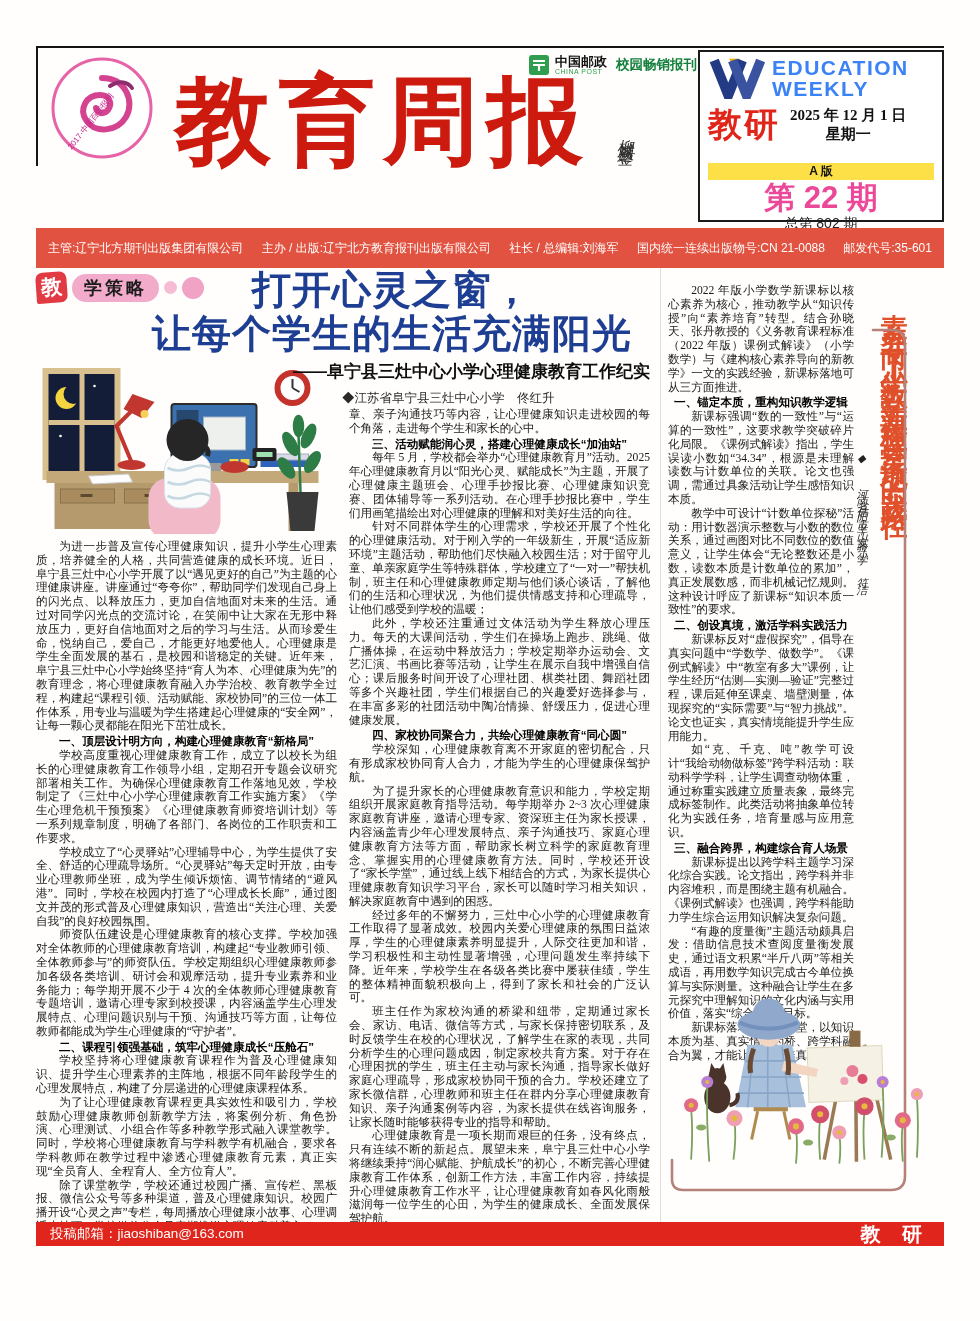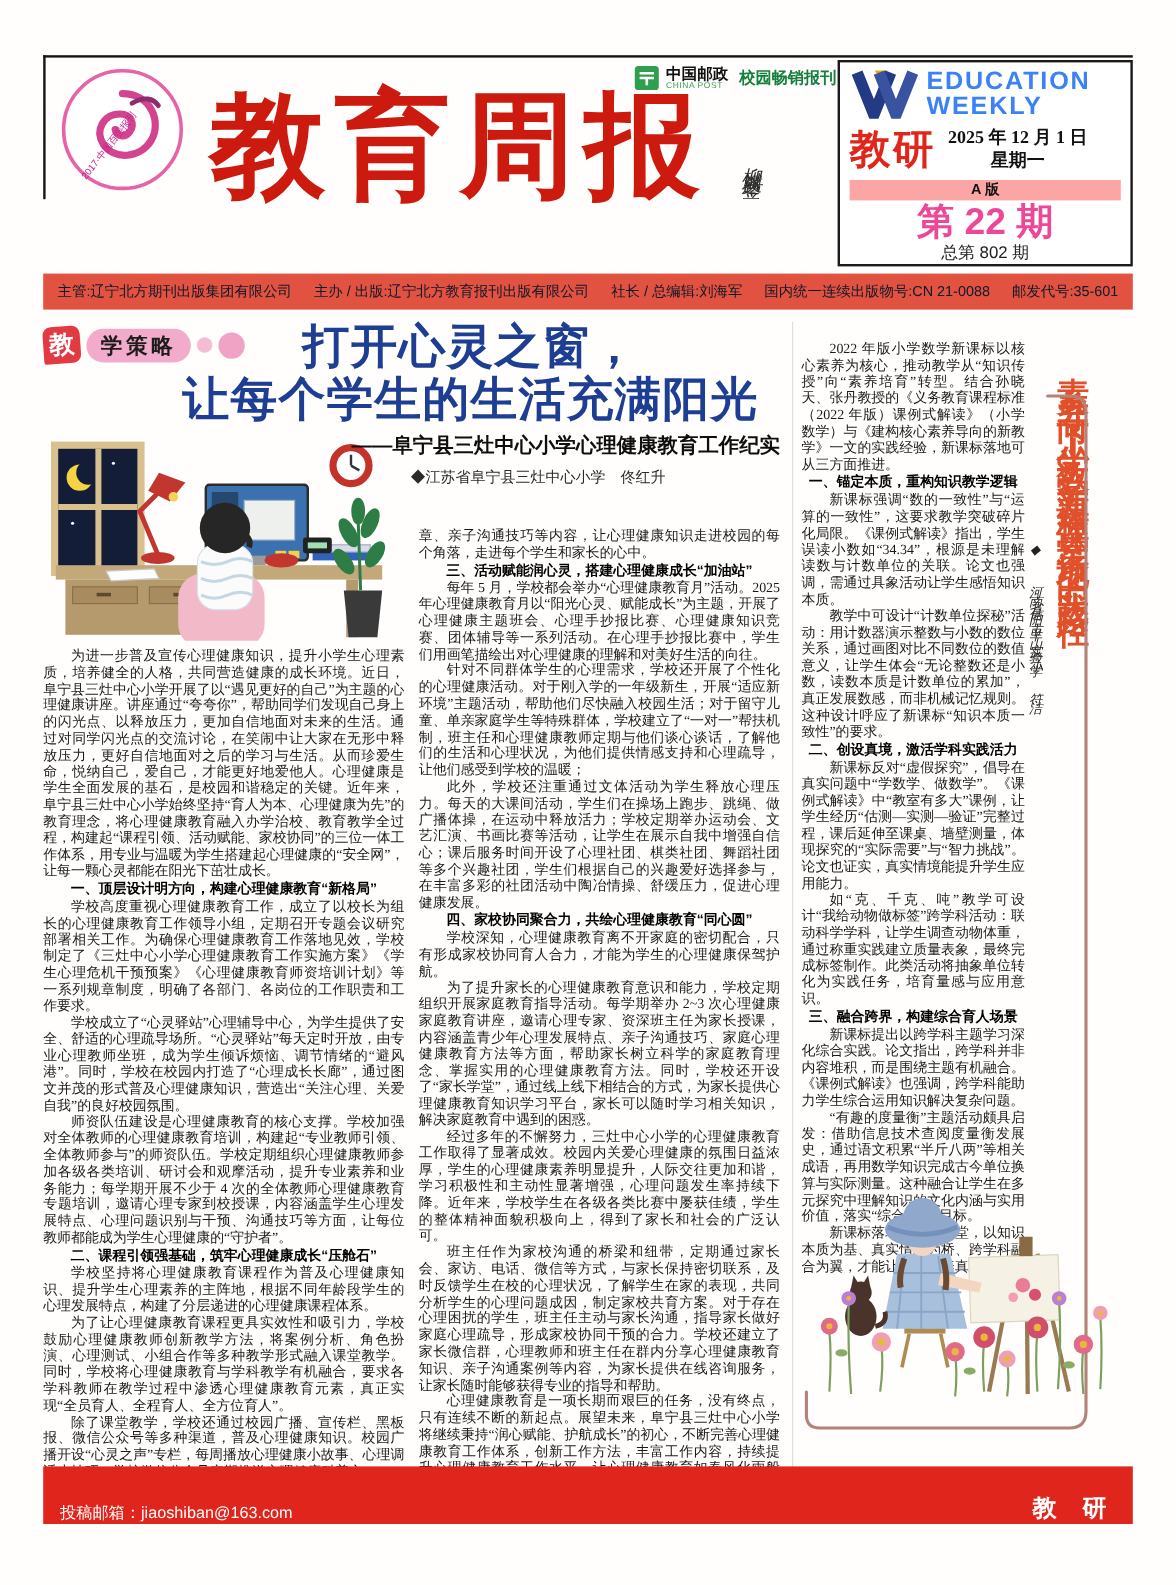--- a/index.html
+++ b/index.html
@@ -21,28 +21,28 @@
   .cp-en{font-family:"Liberation Sans",sans-serif;font-size:7px;color:#2f9e4e;letter-spacing:.5px;}
   .cp-label{font-family:"Liberation Sans",sans-serif;font-weight:bold;font-size:13.5px;color:#15803d;margin-left:4px;}
   .infobox{position:absolute;right:0;top:2px;width:246px;height:172px;border:2px solid #1a1a1a;
         background:#fff;padding:5px 8px;box-sizing:border-box;}
   .ew-row{display:flex;align-items:center;gap:6px;}
   .ew-text{font-family:"Liberation Sans",sans-serif;font-weight:bold;font-size:21px;
         line-height:1.02;color:#3b82f6;letter-spacing:1.5px;}
   .jy-row{display:flex;align-items:center;gap:10px;margin-top:2px;}
   .jy{font-family:"Liberation Sans",sans-serif;font-weight:900;font-size:34px;color:#e0251a;letter-spacing:2px;}
   .date-col{text-align:center;font-weight:bold;font-size:15px;line-height:1.25;color:#111;}
-  .abar{margin-top:2px;height:17px;background:#fca5a5;text-align:center;
+  .abar{margin-top:15px;height:17px;background:#fde047;text-align:center;
         font-family:"Liberation Sans",sans-serif;font-weight:bold;font-size:12px;line-height:17px;color:#111;}
   .issue{margin-top:1px;text-align:center;font-family:"Liberation Sans",sans-serif;
         font-weight:bold;font-size:31px;color:#ec4899;line-height:1.1;}
   .total-issue{text-align:center;font-family:"Liberation Sans",sans-serif;font-size:14px;color:#222;}
   
-  .pubbar{position:absolute;left:36px;right:36px;top:228px;height:30px;background:#e25240;
-        color:#0f172a;display:flex;justify-content:space-between;align-items:center;
+  .pubbar{position:absolute;left:36px;right:36px;top:228px;height:40px;background:#e25240;
+        color:#ffffff;display:flex;justify-content:space-between;align-items:center;
         padding:0 12px;font-family:"Liberation Sans",sans-serif;font-size:12px;white-space:nowrap;}
   
   .main{position:absolute;left:36px;right:36px;top:268px;display:flex;gap:10px;}
   .left-section{flex:0 0 614px;width:614px;}
   .a1-header{position:relative;height:140px;}
   .badge{position:absolute;left:0;top:4px;display:flex;align-items:center;gap:5px;}
   .badge-char{width:31px;height:31px;background:#e23a43;color:#fff;border-radius:7px 7px 7px 2px;
         font-family:"Liberation Serif",serif;font-weight:bold;font-size:21px;line-height:31px;
         text-align:center;transform:rotate(-4deg);}
   .badge-rest{background:#f3abcb;color:#1c1c1c;border-radius:14px;padding:2px 12px;
@@ -55,34 +55,34 @@
   .subtitle{text-align:right;font-family:"Liberation Sans",sans-serif;font-weight:bold;
         font-size:17px;color:#0e0e0e;margin-top:5px;}
   .author1{margin-left:306px;margin-top:7px;font-size:12.5px;color:#2a2a2a;}
   .cols{display:flex;gap:12px;}
   .col{flex:0 0 301px;width:301px;}
   .illu1{display:block;margin-top:-44px;margin-bottom:6px;}
   .para{margin:0;font-size:11.6px;line-height:13.8px;text-align:justify;text-indent:2em;
         word-break:break-all;}
   .para.hd{font-family:"Liberation Sans",sans-serif;font-weight:bold;text-indent:0;
         text-align:center;color:#000;padding:1px 0;}
-  .para.ni{text-indent:0;margin-top:32px;}
+  .para.ni{text-indent:0;}
   
   .sidebar{flex:1;position:relative;display:flex;padding-top:16px;border-left:1px solid #e3ded6;
         box-sizing:border-box;padding-left:7px;}
   .side-text{flex:0 0 186px;width:186px;}
   .side-title-col{flex:1;writing-mode:vertical-rl;padding-right:34px;box-sizing:border-box;}
   .v-title{font-family:"Liberation Sans",sans-serif;font-weight:900;font-size:27px;
         color:#e0512b;letter-spacing:10px;margin-top:8px;line-height:1.3;}
   .v-author{font-size:11px;letter-spacing:6px;color:#222;margin-top:168px;margin-right:7px;font-style:italic;}
   .bracket{position:absolute;left:0;top:0;pointer-events:none;}
   .illu2{position:absolute;left:14px;top:718px;}
   
-  .footer{position:absolute;left:36px;right:36px;top:1222px;height:48px;background:#e0251c;
-        color:#fff;display:flex;justify-content:space-between;align-items:flex-end;padding:0 14px;
+  .footer{position:absolute;left:36px;right:36px;top:1222px;height:24px;background:#e0251c;
+        color:#fff;display:flex;justify-content:space-between;align-items:center;padding:0 14px;
         font-family:"Liberation Sans",sans-serif;gap:48px;}
   .footer-email{font-size:13.5px;}
   .footer-page{font-weight:bold;font-size:20px;letter-spacing:8px;}
 </style>
 </head>
 <body>
 
 <div class="page">
 
   <div class="topline"></div>

